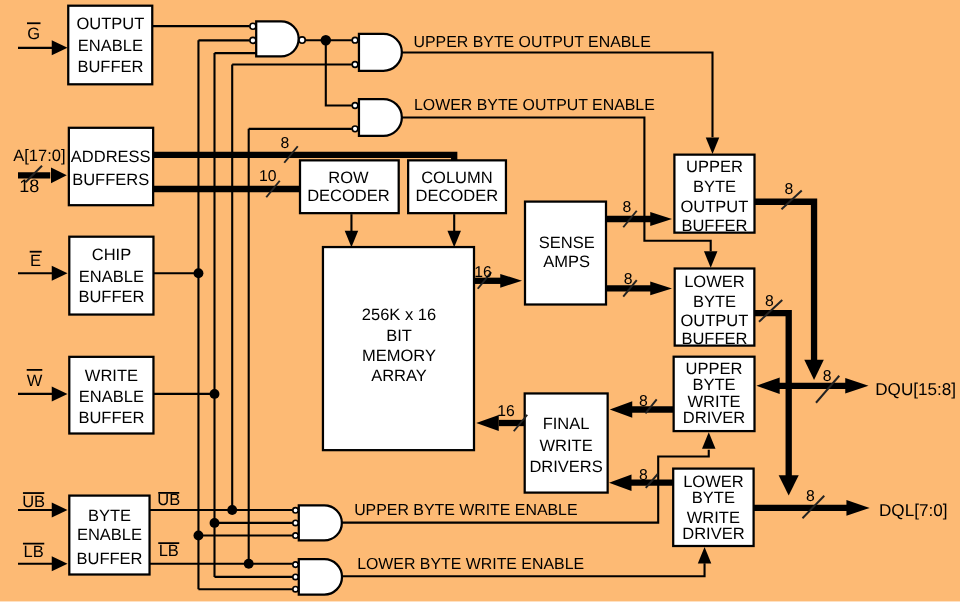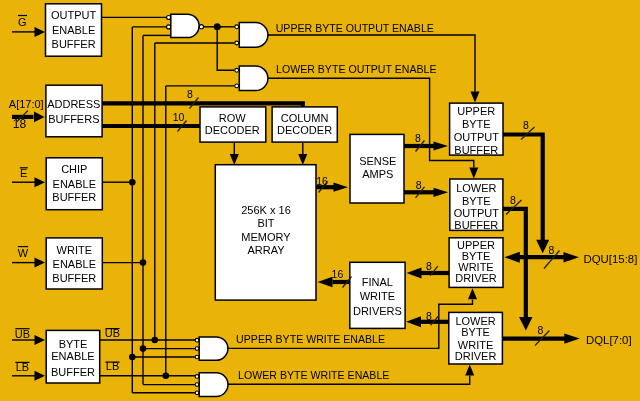--- a/index.html
+++ b/index.html
@@ -1,16 +1,16 @@
 <!DOCTYPE html>
 <html><head>
 <meta charset="utf-8">
 <style>
 html,body{margin:0;padding:0;background:#fff;}
-#wrap{position:relative;width:640px;height:401px;background:#eab308;overflow:hidden;}
+#wrap{position:relative;width:640px;height:401px;background:#fdba74;overflow:hidden;}
 svg{position:absolute;top:0;left:0;}
 text{font-family:"Liberation Sans",sans-serif;fill:#000;}
 .bt{font-size:11px;}
 .en{font-size:10.6px;}
 .dq{font-size:11.4px;}
 .num{font-size:10.5px;}
 </style>
 </head>
 <body>
 <div id="wrap">

